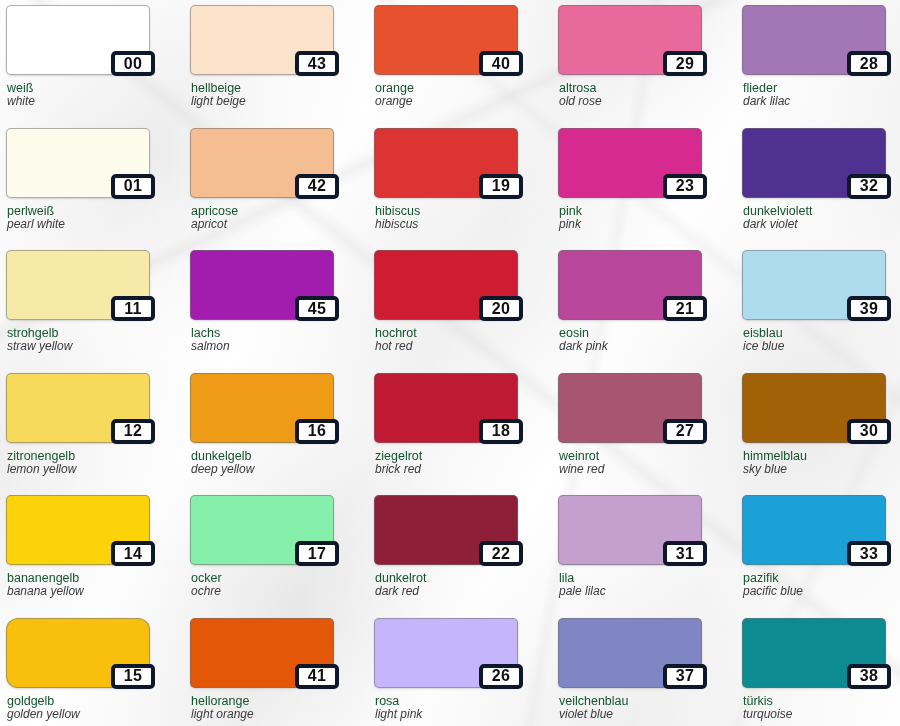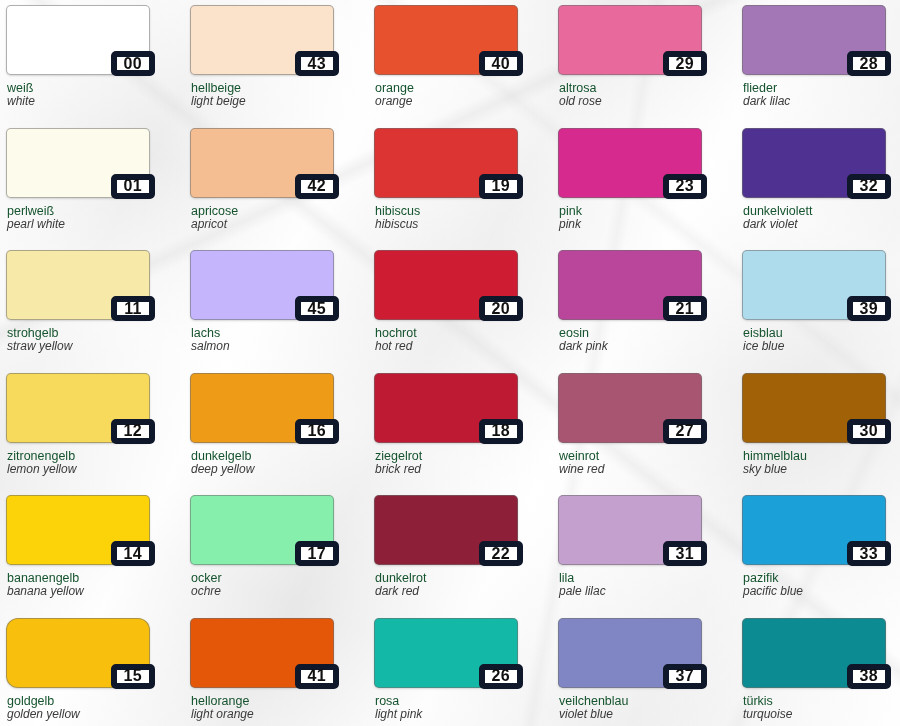--- a/index.html
+++ b/index.html
@@ -66,21 +66,21 @@
   }
 
   .swatch-badge {
     position: absolute;
     right: -6px;
     bottom: -2px;
     min-width: 44px;
     height: 25px;
     box-sizing: border-box;
     background: #ffffff;
-    border: 6px solid #0f172a;
+    border: 4px solid #0f172a;
     border-radius: 5px;
     display: flex;
     align-items: center;
     justify-content: center;
     font-size: 16px;
     font-weight: bold;
     color: #111111;
     letter-spacing: 0.3px;
     padding: 0 7px;
   }
@@ -205,21 +205,21 @@
     <div class="swatch-cell">
       <div class="swatch-chip" style="background-color: rgb(247, 233, 168);">
         <div class="swatch-badge">11</div>
       </div>
       <div class="swatch-labels">
         <div class="name-de">strohgelb</div>
         <div class="name-en">straw yellow</div>
       </div>
     </div>
     <div class="swatch-cell">
-      <div class="swatch-chip" style="background-color: #c4b5fd;">
+      <div class="swatch-chip" style="background-color: #a21caf;">
         <div class="swatch-badge">45</div>
       </div>
       <div class="swatch-labels">
         <div class="name-de">lachs</div>
         <div class="name-en">salmon</div>
       </div>
     </div>
     <div class="swatch-cell">
       <div class="swatch-chip" style="background-color: rgb(206, 28, 51);">
         <div class="swatch-badge">20</div>
@@ -349,21 +349,21 @@
     <div class="swatch-cell">
       <div class="swatch-chip" style="background-color: rgb(228, 87, 9);">
         <div class="swatch-badge">41</div>
       </div>
       <div class="swatch-labels">
         <div class="name-de">hellorange</div>
         <div class="name-en">light orange</div>
       </div>
     </div>
     <div class="swatch-cell">
-      <div class="swatch-chip" style="background-color: #14b8a6;">
+      <div class="swatch-chip" style="background-color: #c4b5fd;">
         <div class="swatch-badge">26</div>
       </div>
       <div class="swatch-labels">
         <div class="name-de">rosa</div>
         <div class="name-en">light pink</div>
       </div>
     </div>
     <div class="swatch-cell">
       <div class="swatch-chip" style="background-color: rgb(128, 134, 196);">
         <div class="swatch-badge">37</div>

